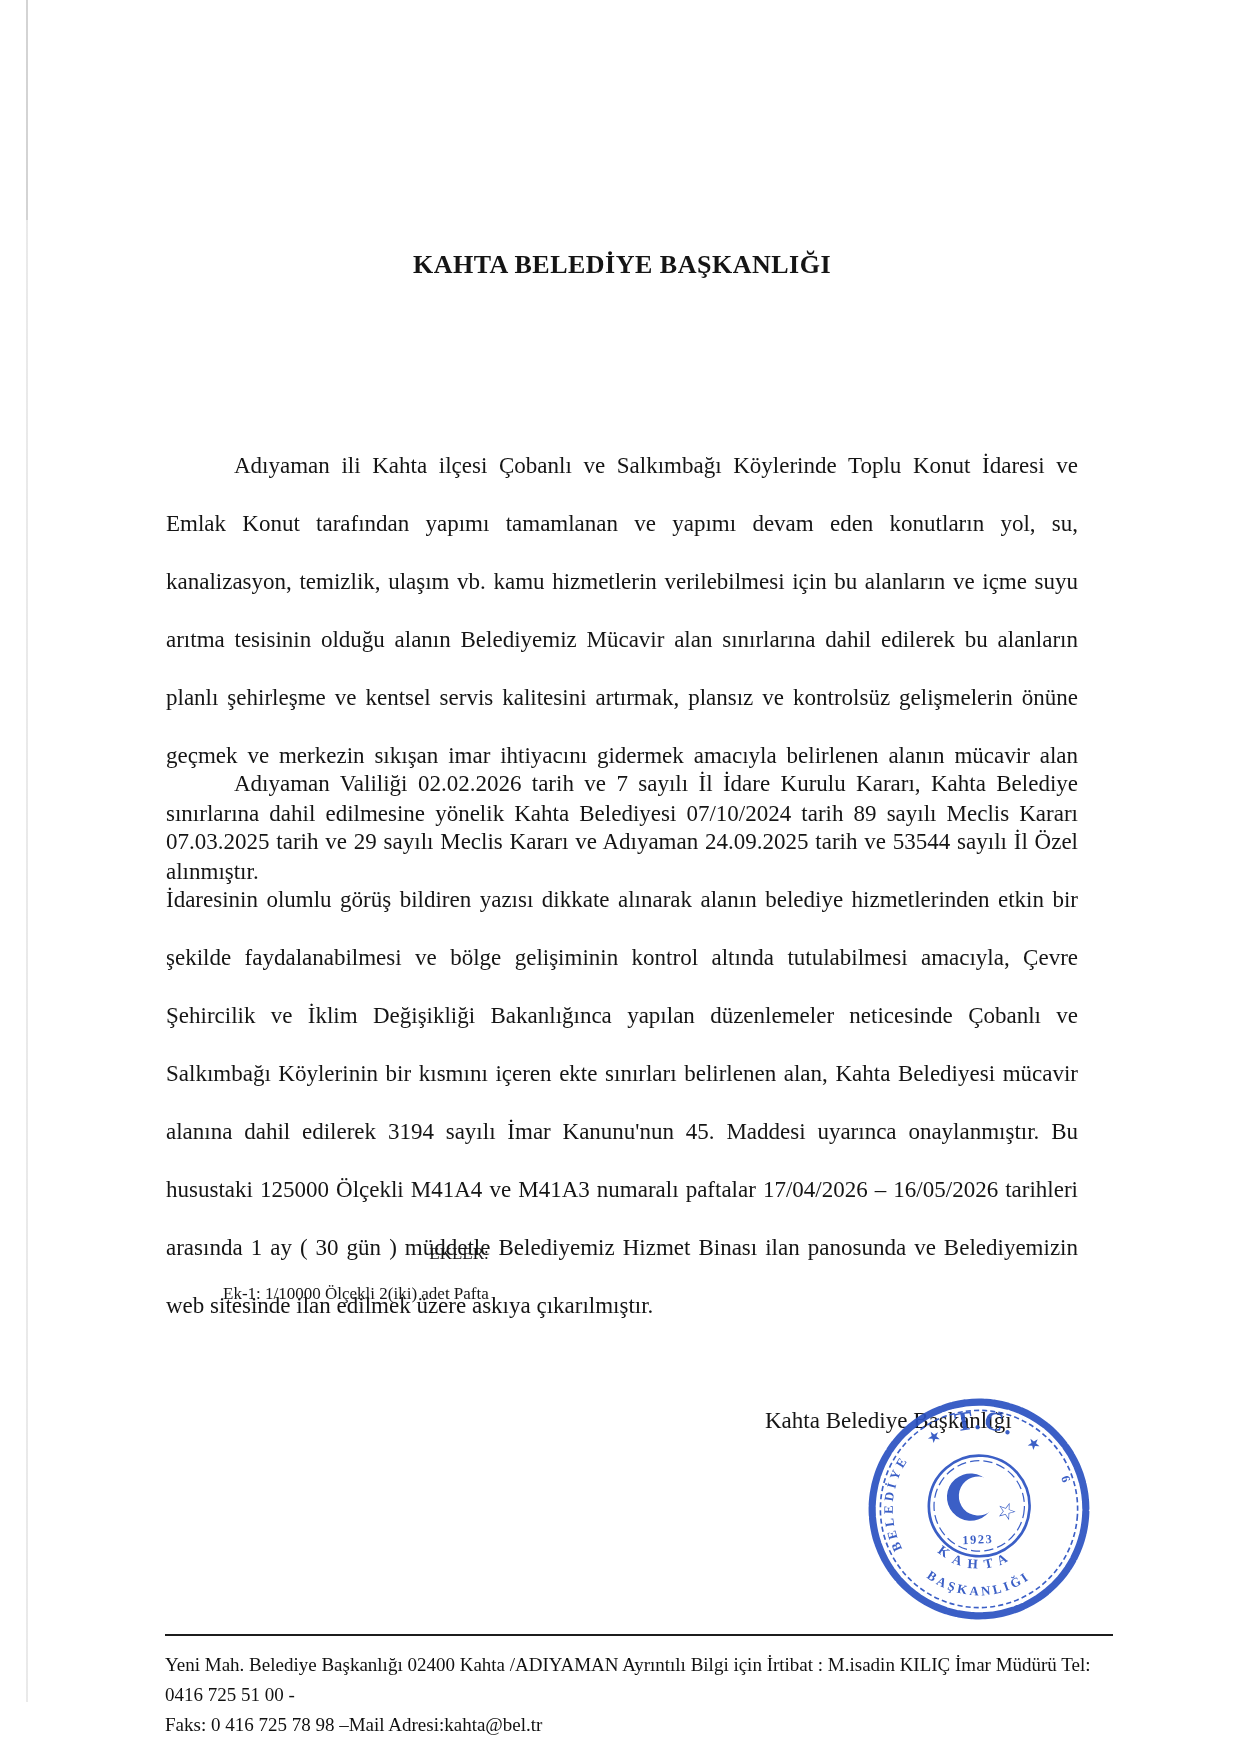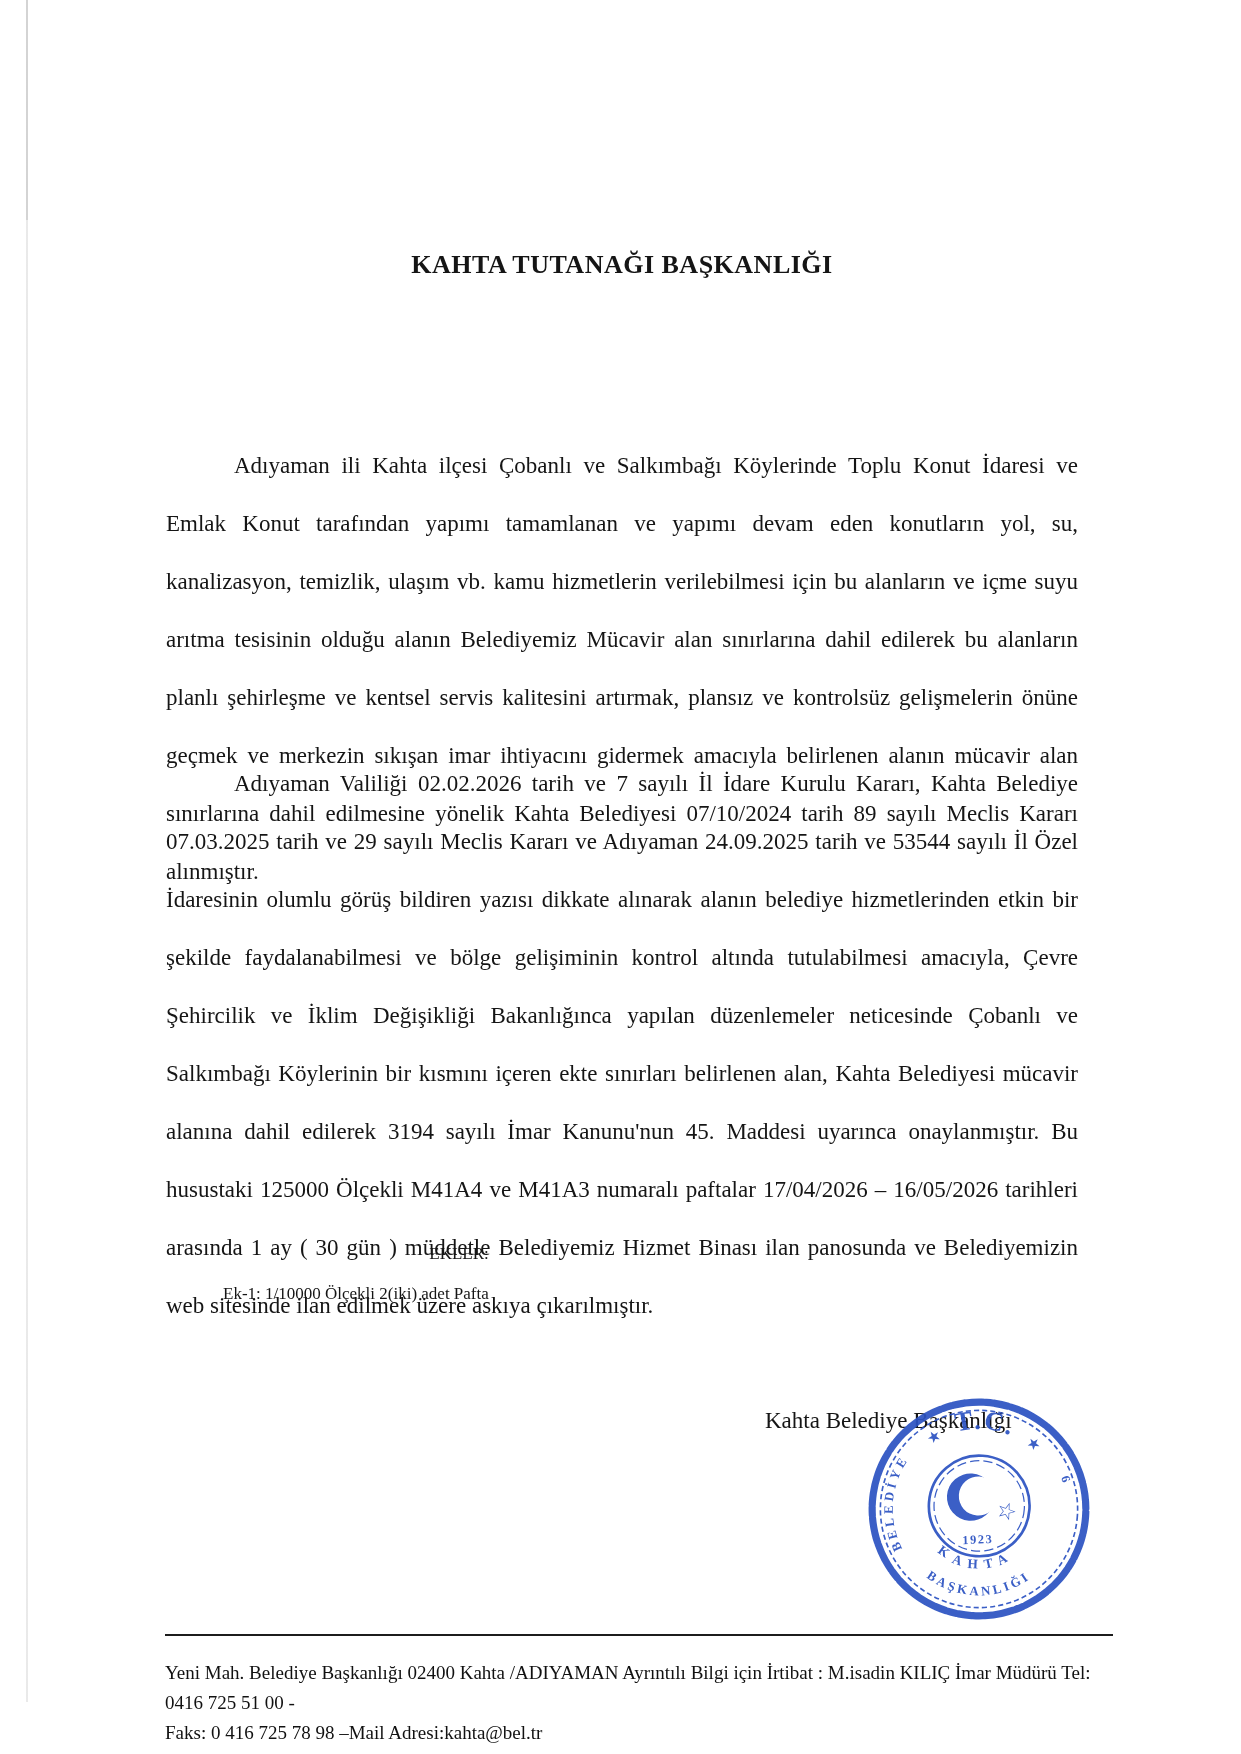--- a/index.html
+++ b/index.html
@@ -38,34 +38,34 @@
     font-size:23px;
   }
   .stamp-wrap{
     position:absolute;left:866px;top:1396px;width:226px;height:226px;
     opacity:.92;
     transform:rotate(4deg);
   }
   .footer{
     position:absolute;left:165px;top:1634px;width:948px;
     border-top:2px solid #1c1c1c;
-    padding-top:22px;
+    padding-top:14px;
     font-size:19px;line-height:30px;
     color:#111;
   }
 </style>
 </head>
 <body>
 
 <div class="page">
 
   <div class="scan-line"></div>
 
   <div class="titles">
-    <div class="title-1">KAHTA TUTANAĞI BAŞKANLIĞI</div>
+    <div class="title-1">KAHTA BELEDİYE BAŞKANLIĞI</div>
   </div>
 
   <p class="body-par par-1">Adıyaman ili Kahta ilçesi Çobanlı ve Salkımbağı Köylerinde Toplu Konut İdaresi ve Emlak Konut tarafından yapımı tamamlanan ve yapımı devam eden konutların yol, su, kanalizasyon, temizlik, ulaşım vb. kamu hizmetlerin verilebilmesi için bu alanların ve içme suyu arıtma tesisinin olduğu alanın Belediyemiz Mücavir alan sınırlarına dahil edilerek bu alanların planlı şehirleşme ve kentsel servis kalitesini artırmak, plansız ve kontrolsüz gelişmelerin önüne geçmek ve merkezin sıkışan imar ihtiyacını gidermek amacıyla belirlenen alanın mücavir alan sınırlarına dahil edilmesine yönelik Kahta Belediyesi 07/10/2024 tarih 89 sayılı Meclis Kararı alınmıştır.</p>
   <p class="body-par par-2">Adıyaman Valiliği 02.02.2026 tarih ve 7 sayılı  İl İdare Kurulu Kararı, Kahta Belediye 07.03.2025 tarih ve 29 sayılı  Meclis Kararı ve Adıyaman 24.09.2025 tarih ve 53544 sayılı  İl Özel İdaresinin olumlu görüş bildiren yazısı dikkate alınarak alanın belediye hizmetlerinden etkin bir şekilde faydalanabilmesi ve bölge gelişiminin kontrol altında tutulabilmesi amacıyla, Çevre Şehircilik ve İklim Değişikliği Bakanlığınca yapılan düzenlemeler neticesinde Çobanlı ve Salkımbağı Köylerinin bir kısmını içeren ekte sınırları belirlenen alan, Kahta Belediyesi mücavir alanına dahil edilerek 3194 sayılı İmar Kanunu'nun 45. Maddesi uyarınca onaylanmıştır. Bu husustaki 125000 Ölçekli M41A4 ve M41A3 numaralı paftalar 17/04/2026 – 16/05/2026 tarihleri arasında  1 ay ( 30 gün ) müddetle Belediyemiz Hizmet Binası ilan panosunda ve Belediyemizin web sitesinde ilan edilmek üzere askıya çıkarılmıştır.</p>
 
   <div class="attachments">
     <div>EKLER:</div>
     <div>Ek-1: 1/10000 Ölçekli 2(iki) adet Pafta</div>
   </div>
 

